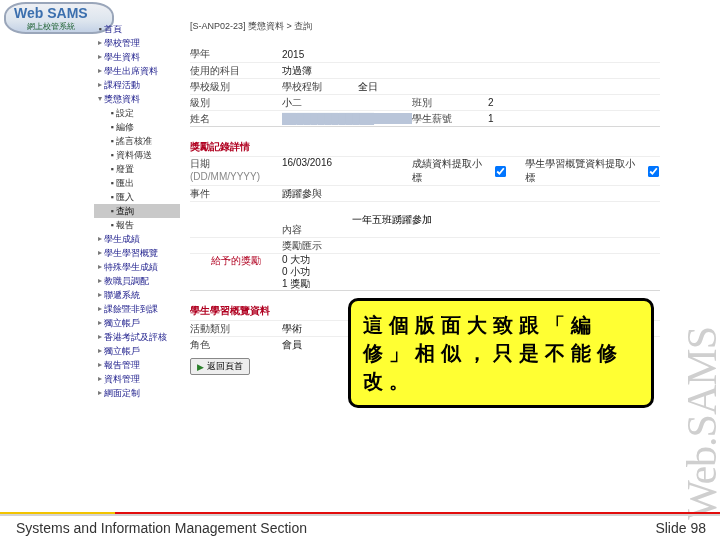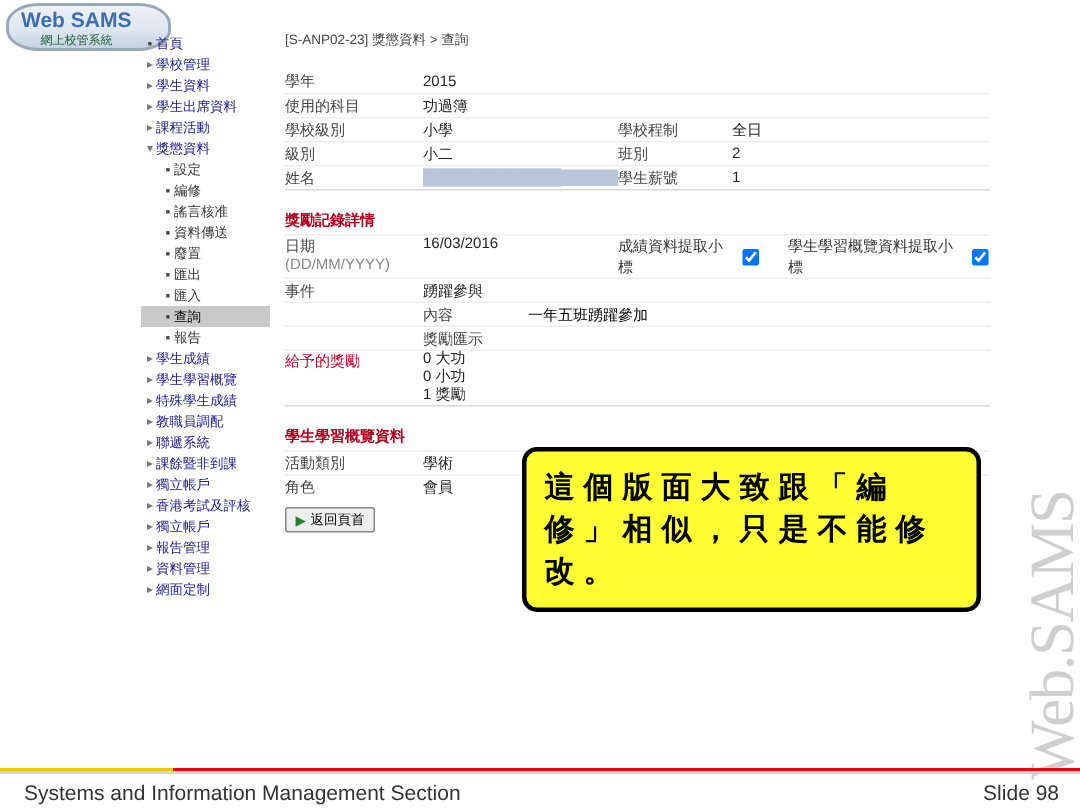--- a/index.html
+++ b/index.html
@@ -60,21 +60,21 @@
   }
 
   .content {
     position: absolute;
     top: 46px; left: 190px;
     width: 470px;
   }
   .row { display:flex; align-items:center; min-height:16px; border-top:1px solid #eee; }
   .row:first-child { border-top:none; }
   .cell-label { flex: 0 0 92px; color:#444; }
-  .cell-label.red { color:#b00020; }
+  .cell-label.red { color:#b00020;text-align:center; }
   .cell-val { flex: 0 0 130px; color:#222; padding-right:6px; }
   .cell-label2 { flex: 0 0 76px; color:#444; }
   .cell-val2 { flex: 0 0 76px; color:#222; }
 
   .hr { height:10px; border-top:1px solid #d8d8d8; margin:0; }
   .section-title { color:#b00020; font-weight:bold; padding:4px 0 2px 0; }
 
   .chkline { display:flex; gap:18px; align-items:center; padding-left:0; }
   .chkline label { display:flex; align-items:center; gap:4px; color:#333; }
   .chkline input { transform: scale(0.85); }
@@ -269,21 +269,20 @@
     <span class="cell-val">2015</span>
   </div>
 
   <div class="row">
     <span class="cell-label">使用的科目</span>
     <span class="cell-val">功過簿</span>
   </div>
 
   <div class="row">
     <span class="cell-label">學校級別</span>
-    <span class="cell-val">小學</span>
     <span class="cell-label2">學校程制</span>
     <span class="cell-val2">全日</span>
   </div>
 
   <div class="row">
     <span class="cell-label">級別</span>
     <span class="cell-val">小二</span>
     <span class="cell-label2">班別</span>
     <span class="cell-val2">2</span>
   </div>
@@ -317,21 +316,21 @@
     </span>
   </div>
 
   <div class="row">
     <span class="cell-label">事件</span>
     <span class="cell-val">踴躍參與</span>
   </div>
 
   <div class="row">
     <span class="cell-label"></span>
-    <span class="cell-val" style="flex:0 0 70px;color:#444;">內容</span>
+    <span class="cell-val" style="flex:0 0 70px;color:#444;margin-top:21px;">內容</span>
     <span>一年五班踴躍參加</span>
   </div>
 
   <div class="row">
     <span class="cell-label"></span>
     <span class="cell-val" style="flex:0 0 70px;color:#444;">獎勵匯示</span>
   </div>
 
   <div class="row" style="align-items:flex-start;">
     <span class="cell-label red">給予的獎勵</span>

